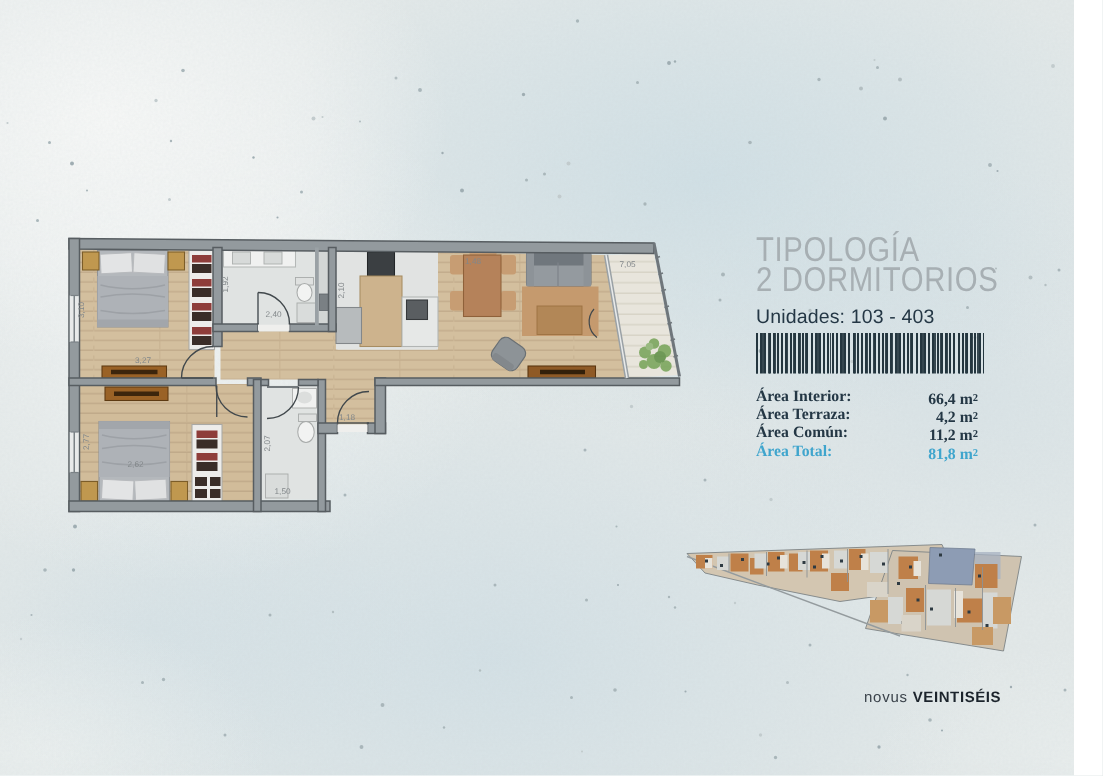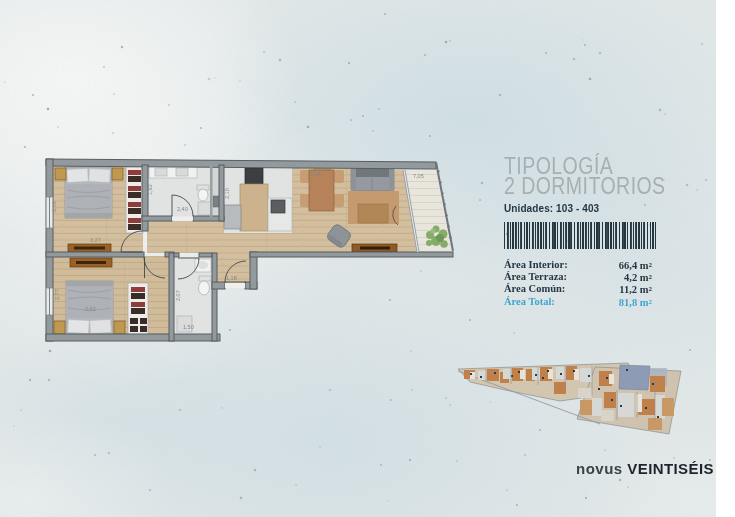--- a/index.html
+++ b/index.html
@@ -12,30 +12,30 @@
  radial-gradient(ellipse 230px 160px at 70px 80px, rgba(248,249,248,0.95) 0%, rgba(248,249,248,0.5) 60%, rgba(248,249,248,0) 100%),
  radial-gradient(ellipse 220px 170px at 120px 220px, rgba(244,246,245,0.75) 0%, rgba(244,246,245,0) 100%),
  radial-gradient(ellipse 300px 170px at 470px 120px, rgba(193,216,226,0.55) 0%, rgba(193,216,226,0.25) 60%, rgba(193,216,226,0) 100%),
  radial-gradient(ellipse 330px 190px at 330px 440px, rgba(196,216,226,0.50) 0%, rgba(196,216,226,0.22) 60%, rgba(196,216,226,0) 100%),
  radial-gradient(ellipse 220px 150px at 640px 260px, rgba(203,219,227,0.40) 0%, rgba(203,219,227,0) 100%),
  radial-gradient(ellipse 180px 100px at 100px 420px, rgba(205,221,228,0.35) 0%, rgba(205,221,228,0) 100%);
 }
 .tpanel{position:absolute;left:504px;top:156px;width:170px;}
 .title{color:#a7afb3;font-size:23px;line-height:20.2px;font-weight:400;letter-spacing:0.5px;}
 .title span{display:inline-block;transform:scaleX(0.85);transform-origin:0 0;white-space:nowrap;}
-.unidades{margin-top:7px;color:#243745;font-size:10px;font-weight:bold;letter-spacing:0.1px;}
+.unidades{margin-top:7px;color:#243745;font-size:13px;font-weight:normal;letter-spacing:0.1px;}
 .barcode{position:absolute;left:504px;top:222px;width:152px;height:27px;
 background-image:repeating-linear-gradient(90deg,#24363f 0px,#24363f 1.3px,rgba(0,0,0,0) 1.3px,rgba(0,0,0,0) 2.8px),
 repeating-linear-gradient(90deg,rgba(36,54,63,0.9) 0px,rgba(36,54,63,0.9) 1px,rgba(0,0,0,0) 1px,rgba(0,0,0,0) 4.1px);}
 .areas{position:absolute;left:504px;top:259px;width:148px;color:#243745;font-size:10.5px;font-weight:bold;}
 .arow{position:relative;height:12.2px;line-height:12.2px;font-family:Liberation Serif, serif;}
 .arow .v{position:absolute;right:0;top:0;}
 .arow.tot{color:#3fa5cd;}
 .areas sup{font-size:7px;vertical-align:2px;}
-.logo{position:absolute;left:576px;top:460px;font-size:15px;color:#3a424a;letter-spacing:0.5px;white-space:nowrap;font-weight:bold;}
+.logo{position:absolute;left:576px;top:460px;font-size:10px;color:#3a424a;letter-spacing:0.5px;white-space:nowrap;}
 .logo b{color:#1c242c;letter-spacing:0.4px;}
 </style>
 </head>
 <body>
 <div class="page">
 
 <svg width="735" height="517" style="position:absolute;left:0;top:0;">
 <filter id="grain">
         <feTurbulence type="fractalNoise" baseFrequency="0.55" numOctaves="2" result="n"></feTurbulence>
         <feColorMatrix in="n" type="matrix" values="0 0 0 0 0.55 0 0 0 0 0.60 0 0 0 0 0.62 0 0 0 0.5 0"></feColorMatrix>

